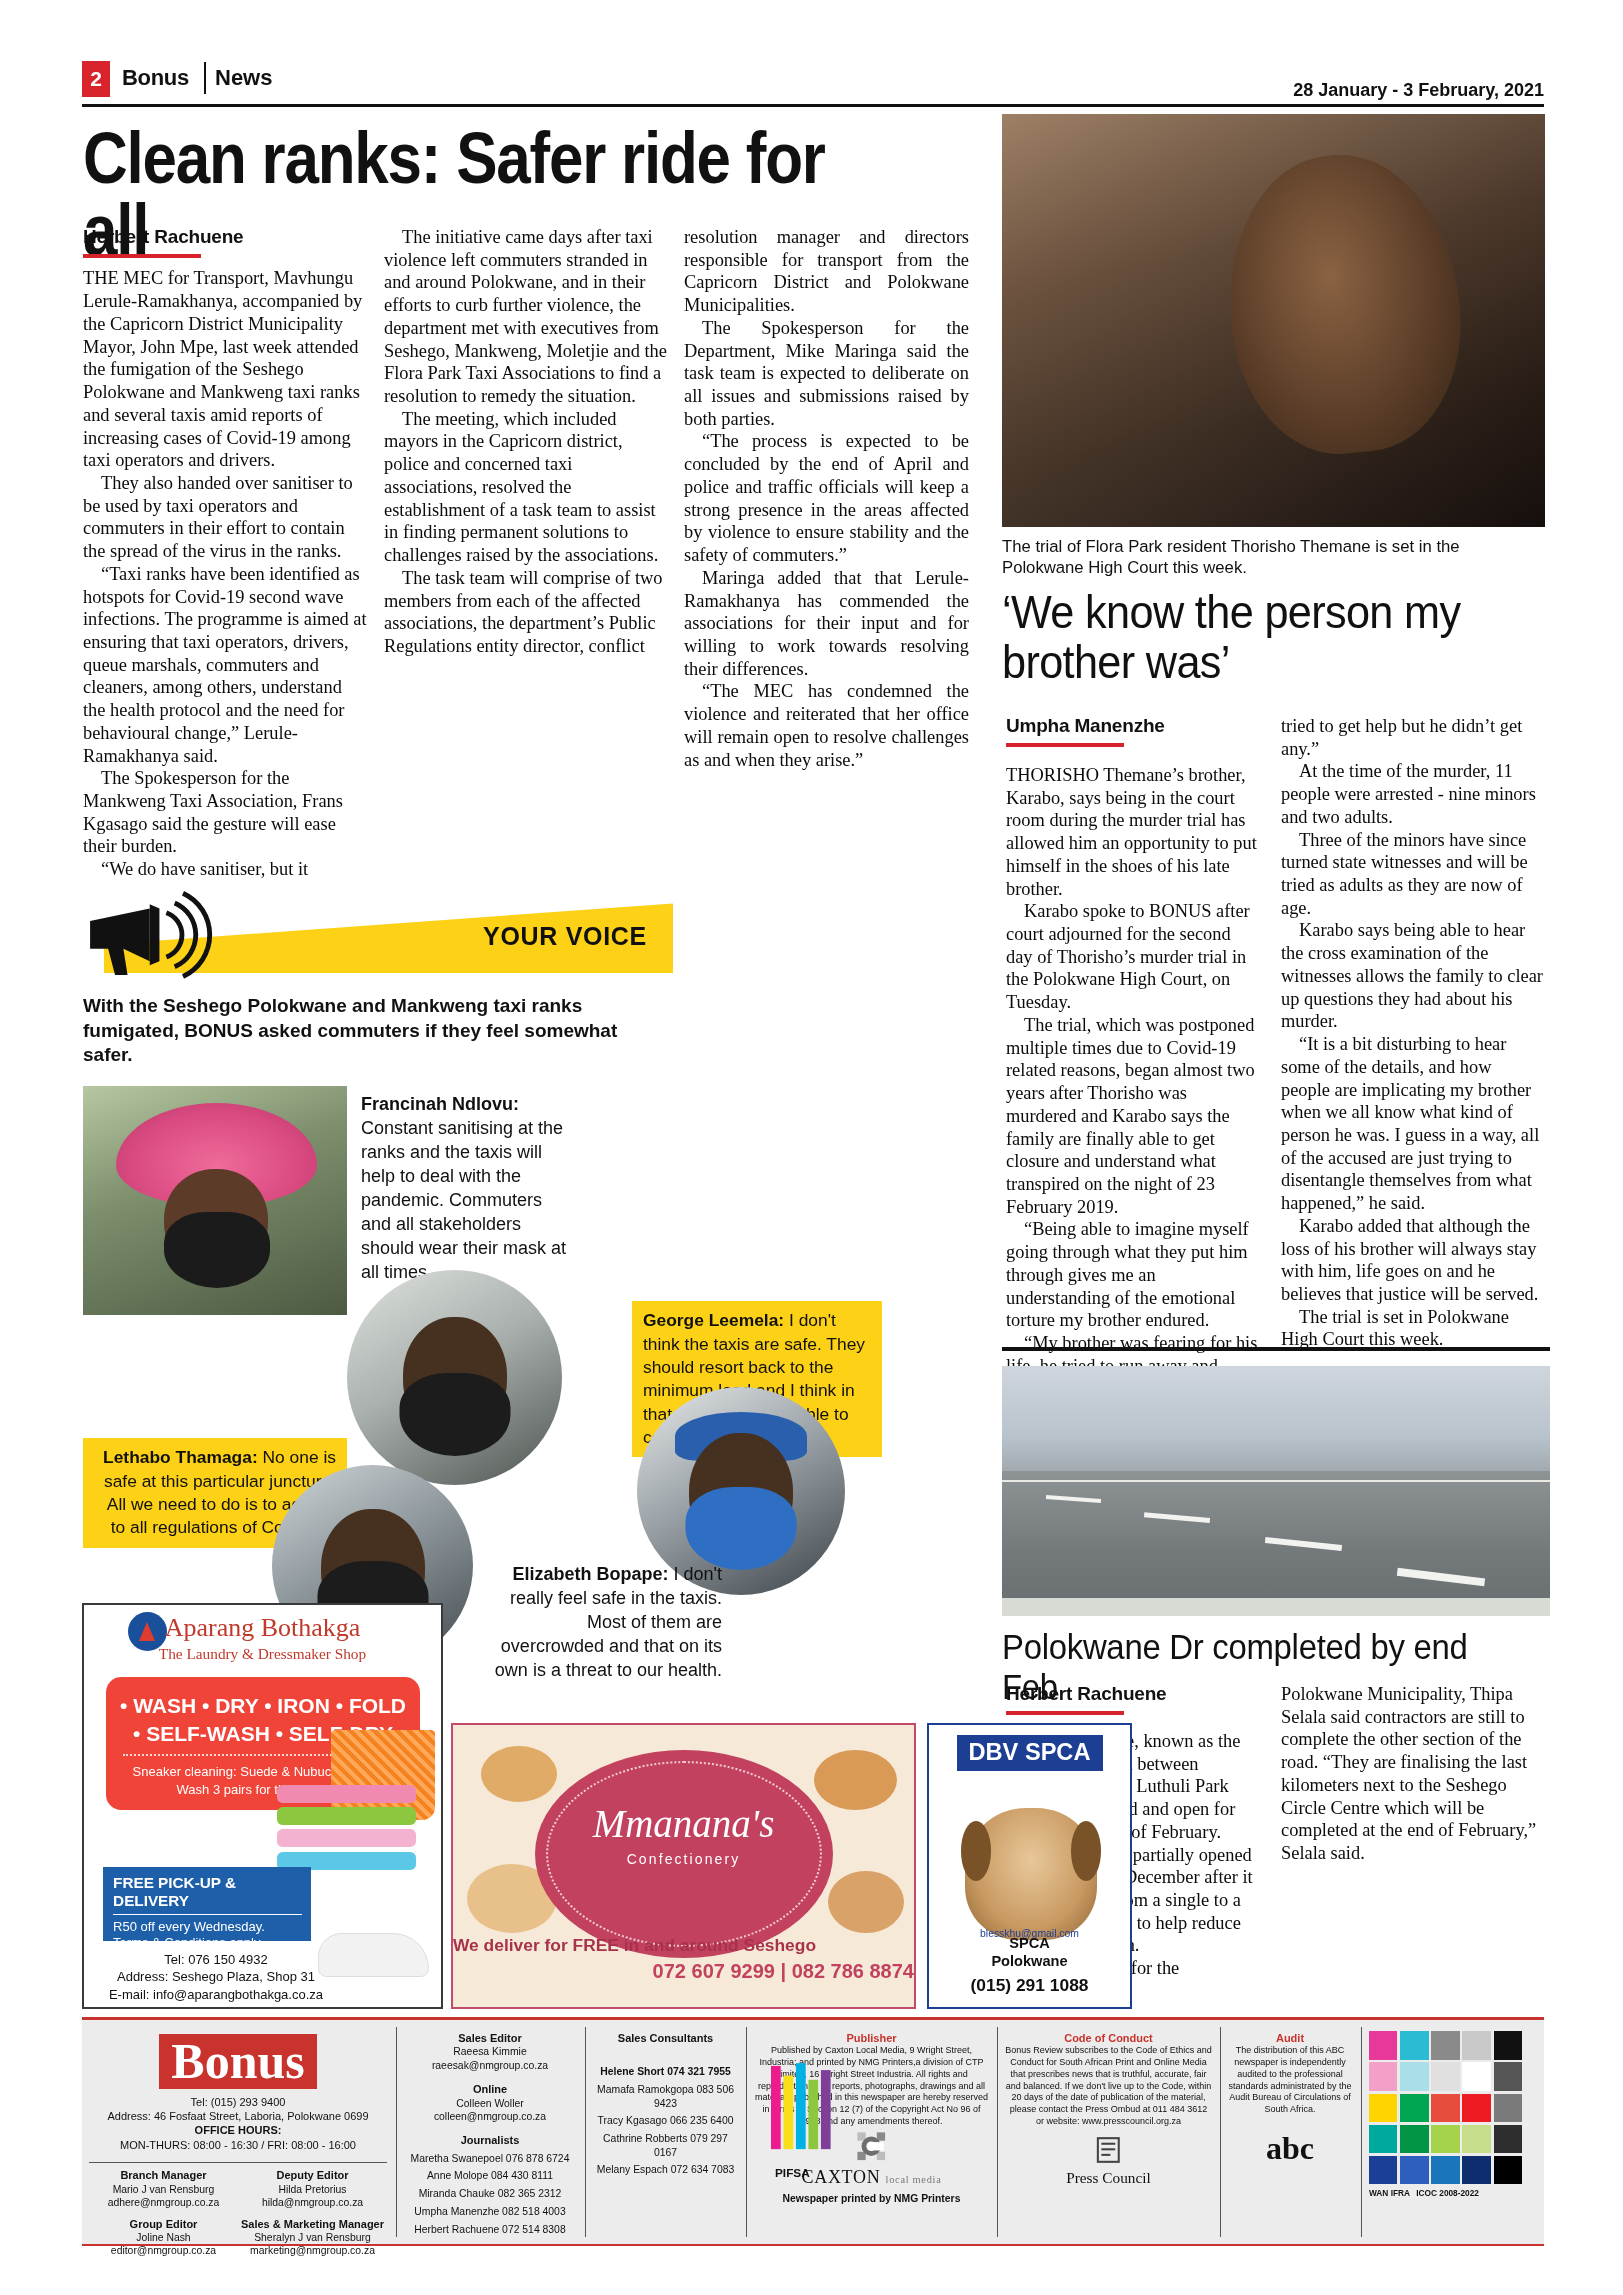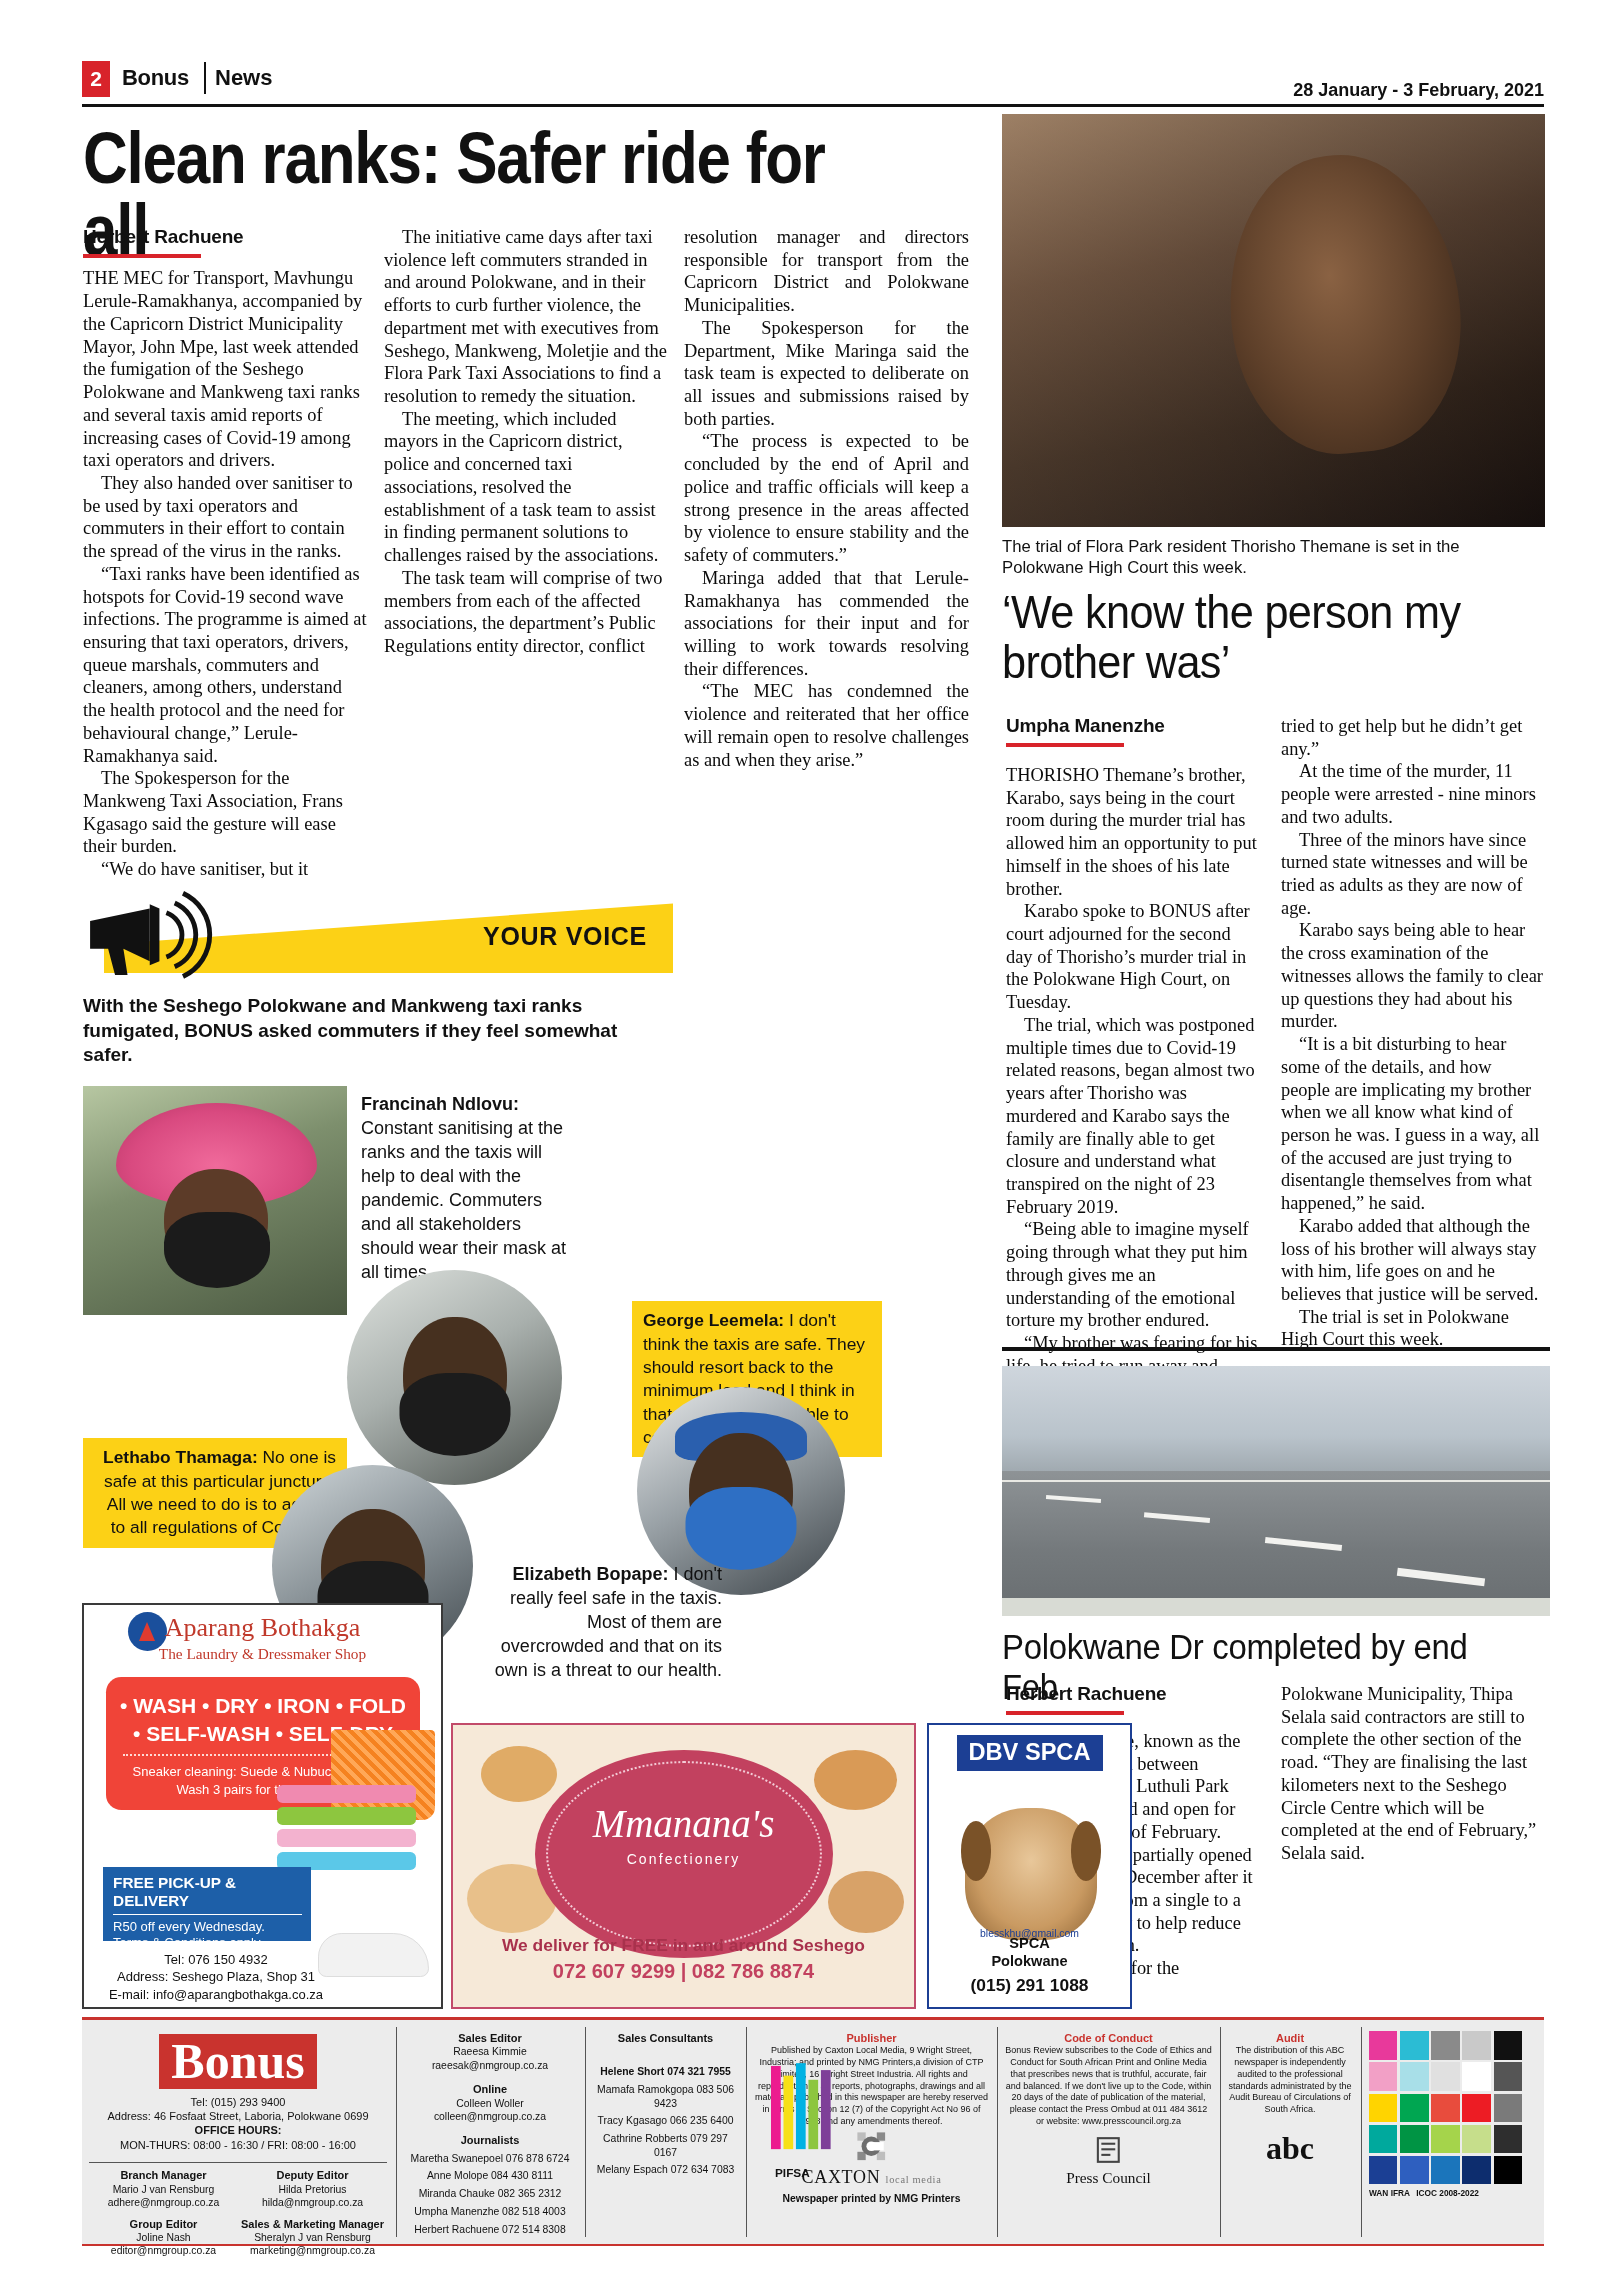--- a/index.html
+++ b/index.html
@@ -198,23 +198,23 @@
     position:absolute; left:451px; top:1723px; width:465px; height:286px;
     background:#f6e9d8; border:2.1px solid #c24b6a; overflow:hidden;
   }
   .cake-circle { position:absolute; left:82px; top:25px; width:298px; height:208px; border-radius:50%;
     background:#c2415f; }
   .cake-circle:before{content:"";position:absolute;inset:11px;border:2.8px dotted #f3cbd6;border-radius:50%;}
   .cake-brand { position:absolute; left:0; right:0; top:76px; text-align:center;
     color:#fff; font-family:"Liberation Serif",serif; font-size:39px; font-style:italic; }
   .cake-sub { position:absolute; left:0; right:0; top:126px; text-align:center; color:#fff;
     font-size:14px; letter-spacing:2.1px; }
-  .cake-foot1 { position:absolute; left:0; right:0; bottom:51px; text-align:center; color:#a8314c;
+  .cake-foot1 { position:absolute; left:0; right:0; bottom:51px; text-align:left; color:#a8314c;
     font-size:17.4px; font-weight:bold; }
-  .cake-foot2 { position:absolute; left:0; right:0; bottom:23.6px; text-align:center; color:#c2415f;
+  .cake-foot2 { position:absolute; left:0; right:0; bottom:23.6px; text-align:right; color:#c2415f;
     font-size:20px; font-weight:bold; }
   .pastry { position:absolute; border-radius:50%; background:#d9a15c; }
 
   .ad-spca {
     position:absolute; left:927px; top:1723px; width:205px; height:286px;
     background:#fff; border:2.1px solid #1c3f94; overflow:hidden; text-align:center;
   }
   .spca-badge { margin:9.7px auto 0; width:146px; background:#1c3f94; color:#fff;
     font-weight:bold; font-size:23.6px; line-height:1.05; padding:5.6px 0; }
   .pup { position:absolute; left:36px; top:83px; width:132px; height:132px;

